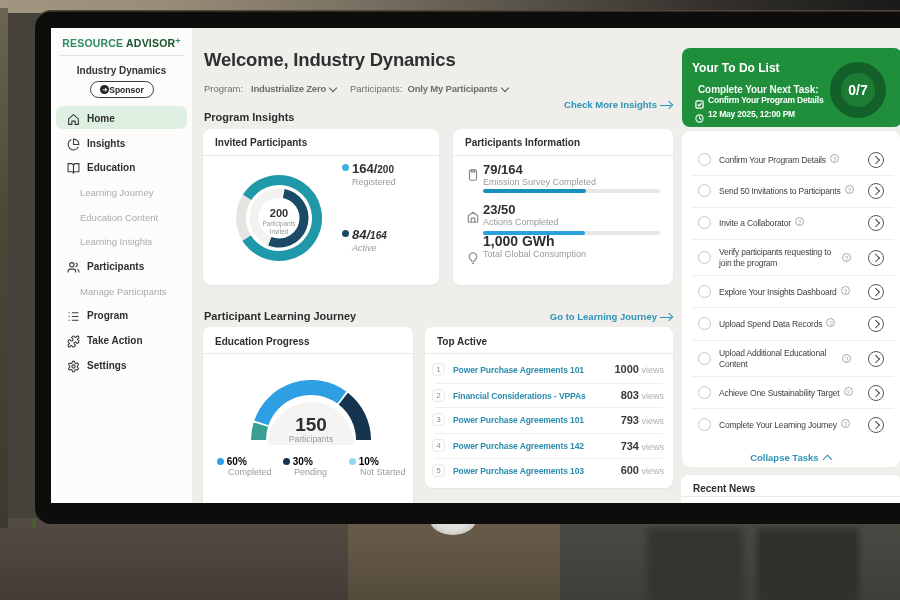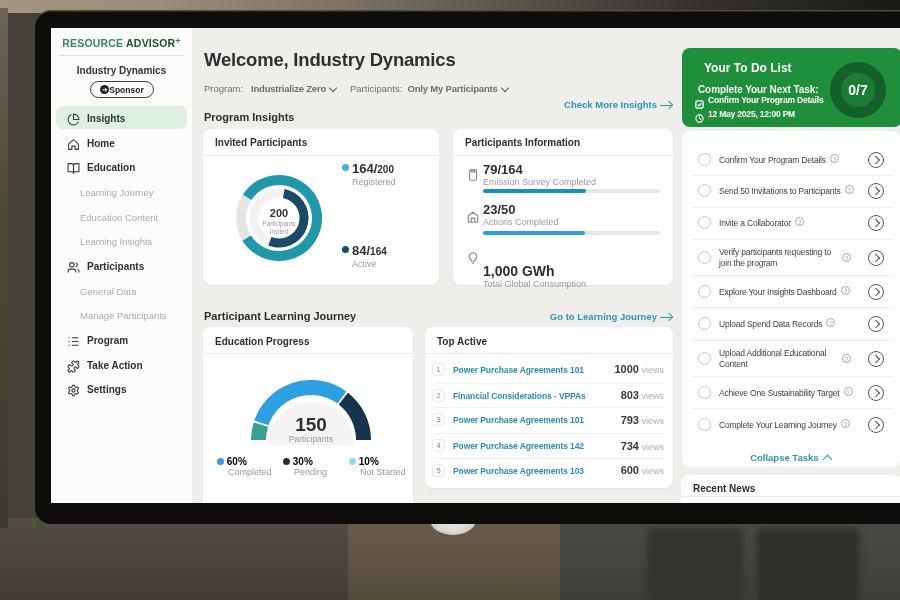--- a/index.html
+++ b/index.html
@@ -122,30 +122,30 @@
     <div class="abs" id="sb-div"></div>
     <div class="abs" id="sb-org">Industry Dynamics</div>
     <div class="abs" id="sponsor">
           <span class="dot">➜</span>
           <span class="txt">Sponsor</span>
         </div>
     <div class="abs" id="nav">
       <div class="abs" id="nav-home"></div>
       <div class="nav-item">
             <span class="ic"><svg viewBox="0 0 24 24" fill="none" stroke="currentColor" stroke-width="2">
+                <path d="M3 11 L12 3 L21 11 V21 H15 V15 H9 V21 H3 Z"></path>
+              </svg></span>
+            <span class="lb">Home</span>
+          </div>
+      <div class="nav-item">
+            <span class="ic"><svg viewBox="0 0 24 24" fill="none" stroke="currentColor" stroke-width="2">
                 <path d="M21.21 15.89A10 10 0 1 1 8 2.83"></path>
                 <path d="M22 12A10 10 0 0 0 12 2v10z"></path>
               </svg></span>
             <span class="lb">Insights</span>
-          </div>
-      <div class="nav-item">
-            <span class="ic"><svg viewBox="0 0 24 24" fill="none" stroke="currentColor" stroke-width="2">
-                <path d="M3 11 L12 3 L21 11 V21 H15 V15 H9 V21 H3 Z"></path>
-              </svg></span>
-            <span class="lb">Home</span>
           </div>
       <div class="nav-item">
             <span class="ic"><svg viewBox="0 0 24 24" fill="none" stroke="currentColor" stroke-width="2">
                 <path d="M2 3h6a4 4 0 0 1 4 4v14a3 3 0 0 0-3-3H2z"></path>
                 <path d="M22 3h-6a4 4 0 0 0-4 4v14a3 3 0 0 1 3-3h7z"></path>
               </svg></span>
             <span class="lb">Education</span>
           </div>
       <div class="nav-item nav-sub">
             <span class="lb">Learning Journey</span>
@@ -157,23 +157,20 @@
             <span class="lb">Learning Insights</span>
           </div>
       <div class="nav-item">
             <span class="ic"><svg viewBox="0 0 24 24" fill="none" stroke="currentColor" stroke-width="2">
                 <path d="M16 21v-2a4 4 0 0 0-4-4H6a4 4 0 0 0-4 4v2"></path>
                 <circle cx="9" cy="7" r="4"></circle>
                 <path d="M22 21v-2a4 4 0 0 0-3-3.87"></path>
                 <path d="M16 3.13a4 4 0 0 1 0 7.75"></path>
               </svg></span>
             <span class="lb">Participants</span>
-          </div>
-      <div class="nav-item nav-sub">
-            <span class="lb">General Data</span>
           </div>
       <div class="nav-item nav-sub">
             <span class="lb">Manage Participants</span>
           </div>
       <div class="nav-item">
             <span class="ic"><svg viewBox="0 0 24 24" fill="none" stroke="currentColor" stroke-width="2">
                 <path d="M3 5 H5 M9 5 H21 M3 12 H5 M9 12 H21 M3 19 H5 M9 19 H21"></path>
               </svg></span>
             <span class="lb">Program</span>
           </div>
@@ -206,21 +203,21 @@
         <circle r="38" fill="none" stroke="#e5e4e1" stroke-width="10"></circle>
         <circle r="38" fill="none" stroke="#1f99aa" stroke-width="10" pathLength="100" stroke-dasharray="82 18" transform="rotate(-147)"></circle>
         <circle r="25" fill="none" stroke="#f3f2f0" stroke-width="9"></circle>
         <circle r="25" fill="none" stroke="#1b4a66" stroke-width="9" pathLength="100" stroke-dasharray="53 47" transform="rotate(-79)"></circle>
         <text x="0" y="-1" text-anchor="middle" font-size="11" font-weight="bold" fill="#333">200</text>
         <text x="0" y="8" text-anchor="middle" font-size="6.3" fill="#9a9a98">Participants</text>
         <text x="0" y="16" text-anchor="middle" font-size="6.3" fill="#9a9a98">Invited</text>
       </svg>
     </div>
     <div class="abs" style="left:139px; top:30px;"><span class="dot" style="background:#41aee4; margin-right:3px; vertical-align:2px;"></span><span class="leg-num">164/<span class="sm">200</span></span><div class="leg-sub" style="margin-left:10px;">Registered</div></div>
-    <div class="abs" style="left:139px; top:112px;"><span class="dot" style="background:#1b4a66; margin-right:3px; vertical-align:2px;"></span><span class="leg-num">84/<span class="sm">164</span></span><div class="leg-sub" style="margin-left:10px;">Active</div></div>
+    <div class="abs" style="left:139px; top:96px;font-style:italic;"><span class="dot" style="background:#1b4a66; margin-right:3px; vertical-align:2px;"></span><span class="leg-num">84/<span class="sm">164</span></span><div class="leg-sub" style="margin-left:10px;">Active</div></div>
   </div>
 
   <div class="card" style="left:402px; top:100.5px; width:220px; height:156.5px;">
     <div class="card-h">Participants Information</div>
     <div class="abs" style="left:13px; top:39px; width:14px; height:14px; color:#8a8a88;"><svg viewBox="0 0 24 24" fill="none" stroke="currentColor" stroke-width="2">
             <rect x="6" y="3" width="12" height="18" rx="2"></rect>
             <path d="M9 3.5 h6 v3 h-6 Z" fill="#fff"></path>
           </svg></div>
     <div class="abs" style="left:30px; top:33.5px;">
           <div class="pi-num">79/164</div>
@@ -236,21 +233,21 @@
           <div class="pi-num">23/50</div>
           <div class="pi-sub">Actions Completed</div>
         </div>
     <div class="abs pbar" style="left:30px; top:102.5px;">
           <div style="width:102px; background:#2aa0df;"></div>
         </div>
     <div class="abs" style="left:13px; top:122px; width:14px; height:14px; color:#8a8a88;"><svg viewBox="0 0 24 24" fill="none" stroke="currentColor" stroke-width="2">
             <path d="M12 3 a6.5 6.5 0 0 1 4 11.5 c-1 0.9 -1.5 1.7 -1.5 3 h-5 c0 -1.3 -0.5 -2.1 -1.5 -3 A6.5 6.5 0 0 1 12 3 Z"></path>
             <path d="M10 21 h4"></path>
           </svg></div>
-    <div class="abs" style="left:30px; top:134px;">
+    <div class="abs" style="left:30px; top:104px;">
           <div class="pi-num" style="font-size:14px;">1,000 GWh</div>
           <div class="pi-sub">Total Global Consumption</div>
         </div>
   </div>
 
   <div class="abs sec-title" style="left:153px; top:282px;">Participant Learning Journey</div>
   <div class="abs sec-link" style="right:244px; top:283px;">Go to Learning Journey<span class="arr"></span></div>
 
   <div class="card" style="left:152px; top:299px; width:210px; height:194px;">
     <div class="card-h">Education Progress</div>
@@ -298,21 +295,21 @@
         </div>
     <div class="tl-sep" style="top:130.5px;"></div>
     <div class="tl-row" style="top:131px;">
           <span class="tl-badge">5</span>
           <span class="tl-title">Power Purchase Agreements 103</span>
           <span class="tl-views"><b>600</b> views</span>
         </div>
   </div>
 
   <div class="abs" id="todo-head">
-    <div class="abs" style="left:22px; top:13px; font-size:12px; font-weight:bold;">Your To Do List</div>
+    <div class="abs" style="left:10px; top:13px; font-size:12px; font-weight:bold;">Your To Do List</div>
     <div class="abs" style="left:16px; top:36px; font-size:10px; font-weight:bold; letter-spacing:-0.1px; opacity:0.95;">Complete Your Next Task:</div>
     <div class="abs" style="left:13px; top:47px; width:9px; height:9px;"><svg width="9" height="9" viewBox="0 0 10 10" fill="none" stroke="#fff" stroke-width="1.4">
             <rect x="1" y="1" width="8" height="8" rx="1.5"></rect>
             <path d="M3 5 l1.6 1.6 L7.2 3.6"></path>
           </svg></div>
         <div class="abs" style="left:26px; top:47px; font-size:8.5px; font-weight:bold; letter-spacing:-0.2px;">Confirm Your Program Details</div>
     <div class="abs" style="left:13px; top:61px; width:9px; height:9px;"><svg width="9" height="9" viewBox="0 0 10 10" fill="none" stroke="#fff" stroke-width="1.2">
             <circle cx="5" cy="5" r="4"></circle>
             <path d="M5 2.8 V5 L7 6.2"></path>
           </svg></div>

